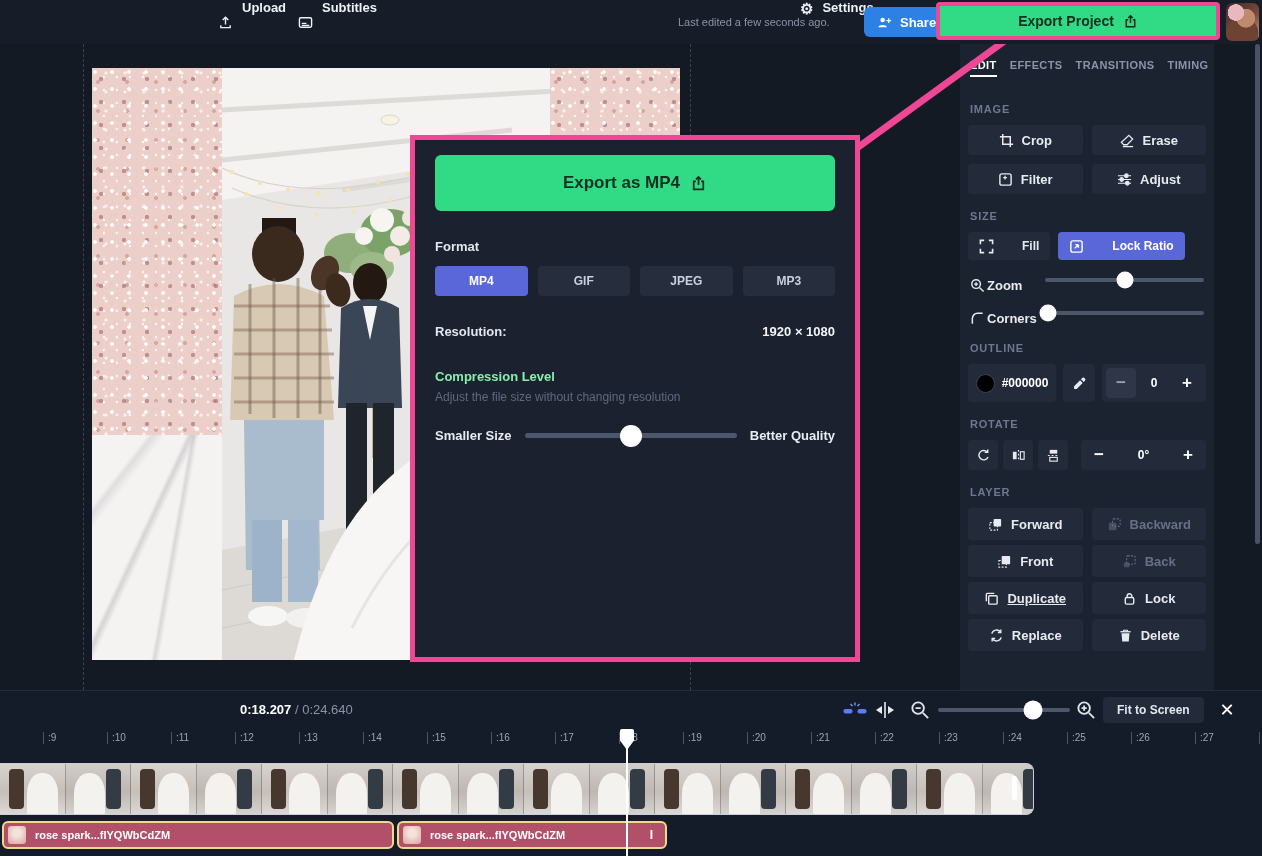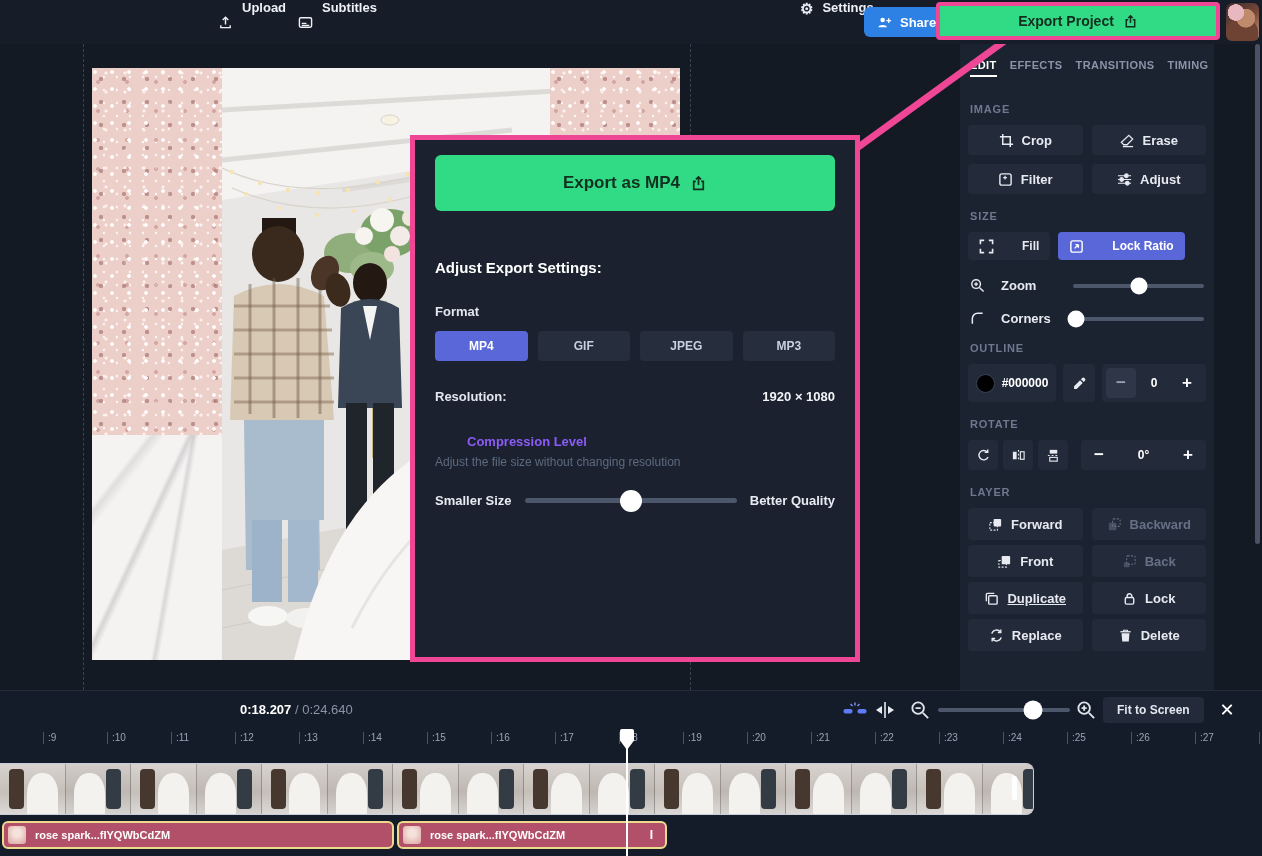--- a/index.html
+++ b/index.html
@@ -58,21 +58,21 @@
               justify-content:center;gap:10px;color:#11301f;font-size:17px;font-weight:bold;cursor:pointer;}
   .dlg-export .ic svg{width:17px;height:17px;}
   .dlg-heading{margin-top:48px;font-size:15px;font-weight:bold;color:#fff;}
   .dlg-label{margin-top:28px;font-size:13px;font-weight:bold;color:#e2e6ef;}
   .opt-row{display:flex;gap:10px;margin-top:12px;}
   .opt{flex:1;height:30px;border-radius:4px;background:#262d3c;color:#c9d0de;font-size:12px;
        font-weight:bold;display:flex;align-items:center;justify-content:center;cursor:pointer;text-align:right;}
   .opt.selected{background:#5a67d8;color:#fff;}
   .res-head{display:flex;justify-content:space-between;align-items:flex-start;margin-top:28px;}
   .res-value{font-size:13px;font-weight:bold;color:#f2f4f8;}
-  .comp-title{margin-top:30px;font-size:13px;font-weight:bold;color:#8b5cf6;margin-left:32px;}
+  .comp-title{margin-top:30px;font-size:13px;font-weight:bold;color:#86efac;}
   .comp-sub{margin-top:6px;font-size:12px;color:#5e6density;color:#5e6a7f;}
   .slider-row{display:flex;align-items:center;gap:13px;margin-top:24px;}
   .slider-row .cap{font-size:13px;font-weight:bold;color:#e8ebf2;white-space:nowrap;}
   .htrack{position:relative;flex:1;height:5px;background:#4d576c;border-radius:3px;cursor:pointer;}
   .hthumb{position:absolute;top:50%;transform:translate(-50%,-50%);width:22px;height:22px;
           background:#fff;border-radius:50%;}
   .callout{position:absolute;left:0;top:0;width:1262px;height:856px;z-index:15;pointer-events:none;}
 
   
   .sidebar{position:absolute;left:960px;top:44px;width:254px;height:646px;background:#1c2330;
@@ -83,21 +83,21 @@
   .tab.active::after{content:"";position:absolute;left:0;right:0;bottom:0;height:2px;background:#fff;}
   .sec-label{font-size:11px;font-weight:bold;letter-spacing:.8px;color:#6e7890;margin:16px 2px 10px 2px;}
   .grid2{display:grid;grid-template-columns:1fr 1fr;gap:9px;}
   .sbtn{height:30px;background:#232a39;border-radius:4px;color:#e7eaf1;font-size:13px;font-weight:bold;
         display:flex;align-items:center;justify-content:center;gap:8px;cursor:pointer;}
   .sbtn.disabled{color:#667086;cursor:default;}
   .sbtn .ic{color:currentColor;}
   .size-row{display:flex;gap:8px;}
   .sbtn.small{height:28px;padding:0 11px;font-size:12px;gap:28px;}
   .sbtn.sel{background:#5a67d8;color:#fff;}
-  .slide-line{display:flex;align-items:center;gap:16px;margin:18px 2px 0 2px;}
+  .slide-line{display:flex;gap:2px;margin:18px 2px 0 2px;}
   .slide-line .lbl{font-size:13px;font-weight:bold;color:#e7eaf1;width:56px;}
   .strack{position:relative;flex:1;height:4px;background:#4d576c;border-radius:2px;cursor:pointer;}
   .sthumb{position:absolute;top:50%;transform:translate(-50%,-50%);width:17px;height:17px;background:#fff;border-radius:50%;}
   .outline-row{display:flex;gap:7px;margin-top:2px;}
   .color-btn{width:88px;height:38px;background:#232a39;border-radius:4px;display:flex;align-items:center;
              justify-content:center;gap:7px;font-size:12px;font-weight:bold;cursor:pointer;}
   .swatch{width:17px;height:17px;border-radius:50%;}
   .tool-btn{width:32px;height:38px;background:#232a39;border-radius:4px;display:flex;align-items:center;
             justify-content:center;cursor:pointer;color:#e7eaf1;}
   .stepper{flex:1;height:38px;background:#232a39;border-radius:4px;display:flex;align-items:center;
@@ -236,21 +236,20 @@
     <div class="dlg-inner">
       <div class="dlg-export">
         <span>Export as MP4</span>
         <span class="ic">
           <svg viewBox="0 0 16 16" fill="none" stroke="#11301f" stroke-width="1.6">
             <path d="M5.5 6H3.5v7.5h9V6h-2"></path>
               <path d="M8 9.5V1.8M5.6 4.2L8 1.8l2.4 2.4"></path>
           </svg>
         </span>
       </div>
-      <div class="dlg-heading">Adjust Export Settings:</div>
       <div class="dlg-label">Format</div>
       <div class="opt-row" id="format-row">
           <div class="opt selected">MP4</div>
           <div class="opt">GIF</div>
           <div class="opt">JPEG</div>
           <div class="opt">MP3</div>
         </div>
       <div class="res-head">
         <span class="dlg-label" style="margin-top:0">Resolution:</span>
         <span class="res-value">1920 × 1080</span>
@@ -283,20 +282,21 @@
     </div>
     <div class="tb-item tb-subtitles">
       <span class="ic">
         <svg viewBox="0 0 16 16" fill="none" stroke="#eef1f6" stroke-width="1.5">
           <rect x="1.5" y="3" width="13" height="10" rx="1.5"></rect>
             <path d="M4 9h5M4 11h8" stroke-width="1.3"></path>
         </svg>
       </span>
       <span>Subtitles</span>
     </div>
+    <div class="tb-edited">Last edited a few seconds ago.</div>
     <div class="tb-item tb-settings">
       <span class="gear">⚙</span>
       <span>Settings</span>
     </div>
     <div class="share-btn">
       <span class="ic">
         <svg viewBox="0 0 16 16" fill="#fff">
           <circle cx="6" cy="5.2" r="2.4"></circle>
             <path d="M1.5 13c0-3.2 9-3.2 9 0z"></path>
           <path d="M12.5 3.5v5M10 6h5" stroke="#fff" stroke-width="1.4" fill="none"></path>

